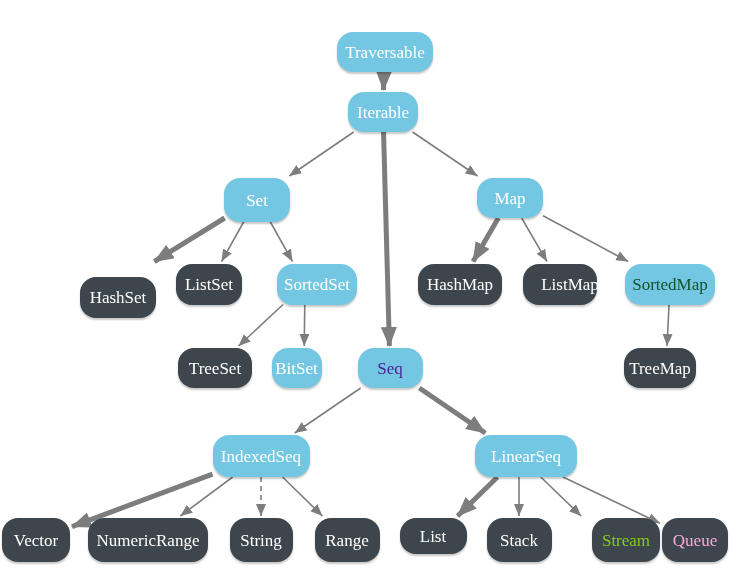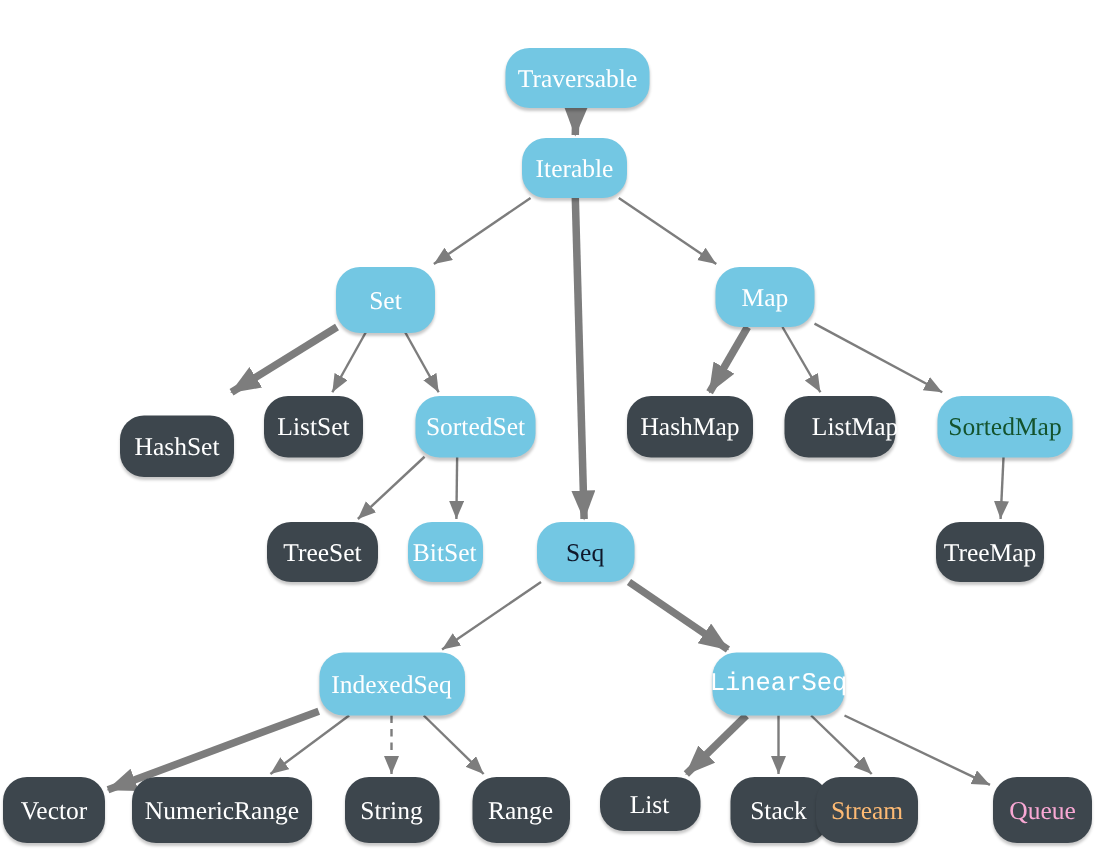--- a/index.html
+++ b/index.html
@@ -79,26 +79,26 @@
       <div class="node abstract" style="left: 224px; top: 178px; width: 66px; height: 44px; color: rgb(255, 255, 255);">Set</div>
       <div class="node abstract" style="left: 477px; top: 178px; width: 66px; height: 40px; color: rgb(255, 255, 255);">Map</div>
       <div class="node concrete" style="left: 80px; top: 263.5px; width: 76px; height: 41px; color: rgb(255, 255, 255); margin-top: 13px;">HashSet</div>
       <div class="node concrete" style="left: 176px; top: 263.5px; width: 66px; height: 41px; color: rgb(255, 255, 255);">ListSet</div>
       <div class="node abstract" style="left: 265px; top: 263.5px; width: 80px; height: 41px; color: rgb(255, 255, 255); margin-left: 12px;">SortedSet</div>
       <div class="node concrete" style="left: 418px; top: 263.5px; width: 84px; height: 41px; color: rgb(255, 255, 255);">HashMap</div>
       <div class="node concrete" style="left: 523px; top: 263.5px; width: 74px; height: 41px; color: rgb(255, 255, 255); padding-left: 20px;">ListMap</div>
       <div class="node abstract" style="left: 625px; top: 263.5px; width: 90px; height: 41px; color: #14532d;">SortedMap</div>
       <div class="node concrete" style="left: 178px; top: 348px; width: 74px; height: 40px; color: rgb(255, 255, 255);">TreeSet</div>
       <div class="node abstract" style="left: 271.5px; top: 348px; width: 50px; height: 40px; color: rgb(255, 255, 255);">BitSet</div>
-      <div class="node abstract" style="left: 357.5px; top: 348px; width: 65px; height: 40px; color: #0f172a;">Seq</div>
+      <div class="node abstract" style="left: 357.5px; top: 348px; width: 65px; height: 40px; color: #4c1d95;">Seq</div>
       <div class="node concrete" style="left: 624px; top: 348px; width: 72px; height: 40px; color: rgb(255, 255, 255);">TreeMap</div>
       <div class="node abstract" style="left: 212.5px; top: 435px; width: 97px; height: 42px; color: rgb(255, 255, 255);">IndexedSeq</div>
-      <div class="node abstract" style="left: 475px; top: 435px; width: 88px; height: 42px; color: rgb(255, 255, 255); font-family: Liberation Mono, monospace;">LinearSeq</div>
+      <div class="node abstract" style="left: 475px; top: 435px; width: 102px; height: 42px; color: rgb(255, 255, 255);">LinearSeq</div>
       <div class="node concrete" style="left: 2px; top: 518px; width: 68px; height: 44px; color: rgb(255, 255, 255);">Vector</div>
       <div class="node concrete" style="left: 88px; top: 518px; width: 120px; height: 44px; color: rgb(255, 255, 255);">NumericRange</div>
       <div class="node concrete" style="left: 229.5px; top: 518px; width: 63px; height: 44px; color: rgb(255, 255, 255);">String</div>
       <div class="node concrete" style="left: 314.5px; top: 518px; width: 65px; height: 44px; color: rgb(255, 255, 255);">Range</div>
       <div class="node concrete" style="left: 399.5px; top: 518px; width: 67px; height: 36px; color: rgb(255, 255, 255);">List</div>
       <div class="node concrete" style="left: 486.5px; top: 518px; width: 65px; height: 44px; color: rgb(255, 255, 255);">Stack</div>
-      <div class="node concrete" style="left: 544px; top: 518px; width: 68px; height: 44px; color: #fdba74;">Stream</div>
+      <div class="node concrete" style="left: 592px; top: 518px; width: 68px; height: 44px; color: #84cc16;">Stream</div>
       <div class="node concrete" style="left: 662px; top: 518px; width: 66px; height: 44px; color: #f9a8d4;">Queue</div>
     </div>
 </div>
 
 </body></html>

